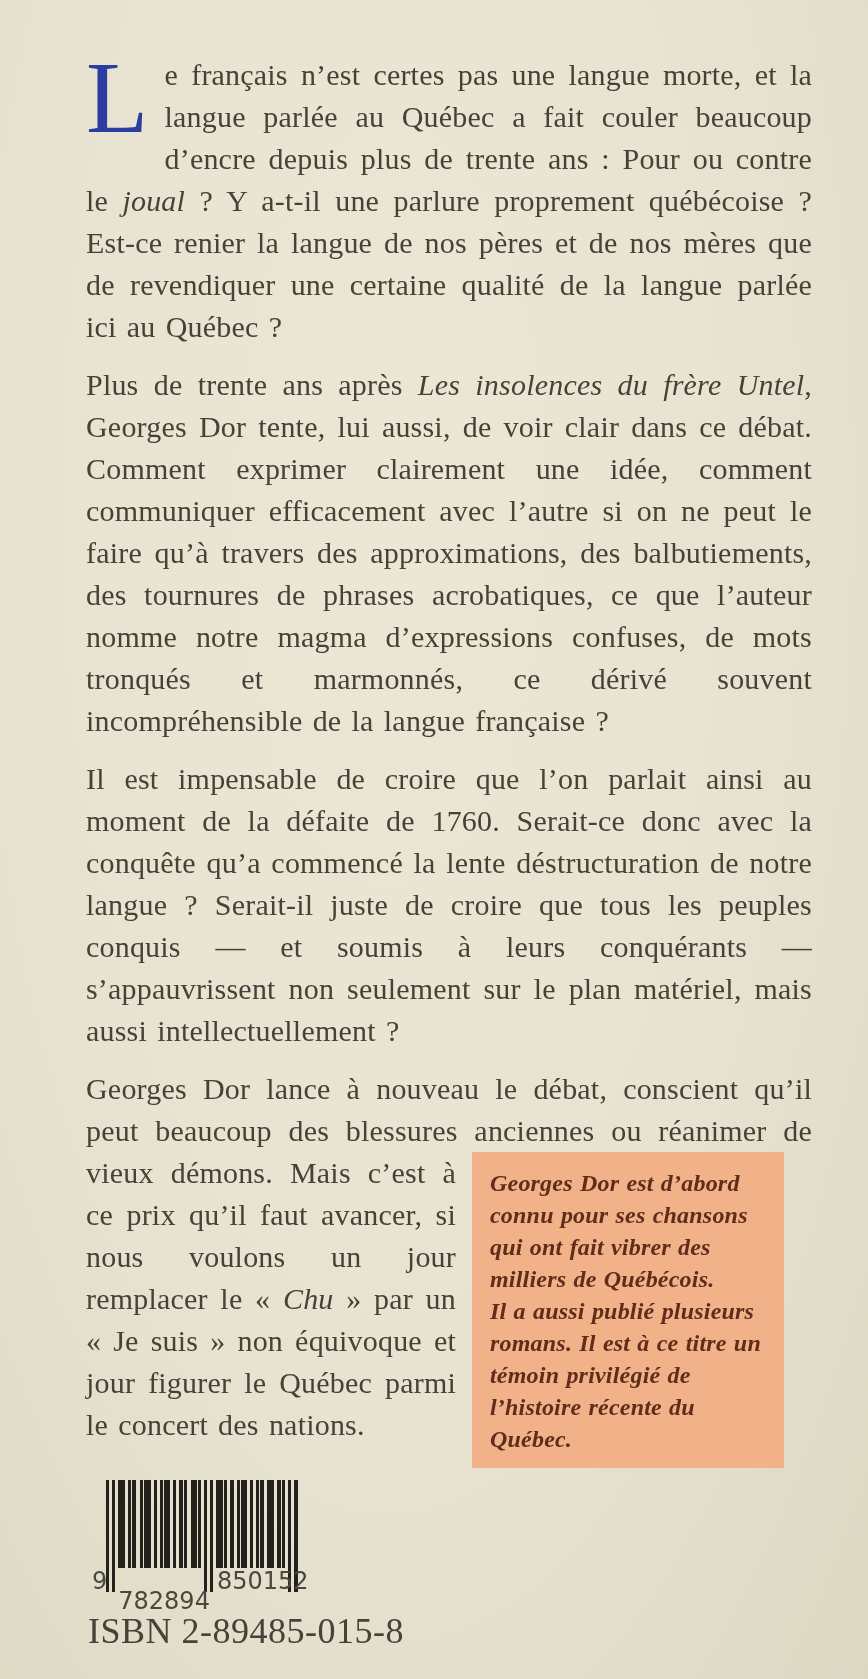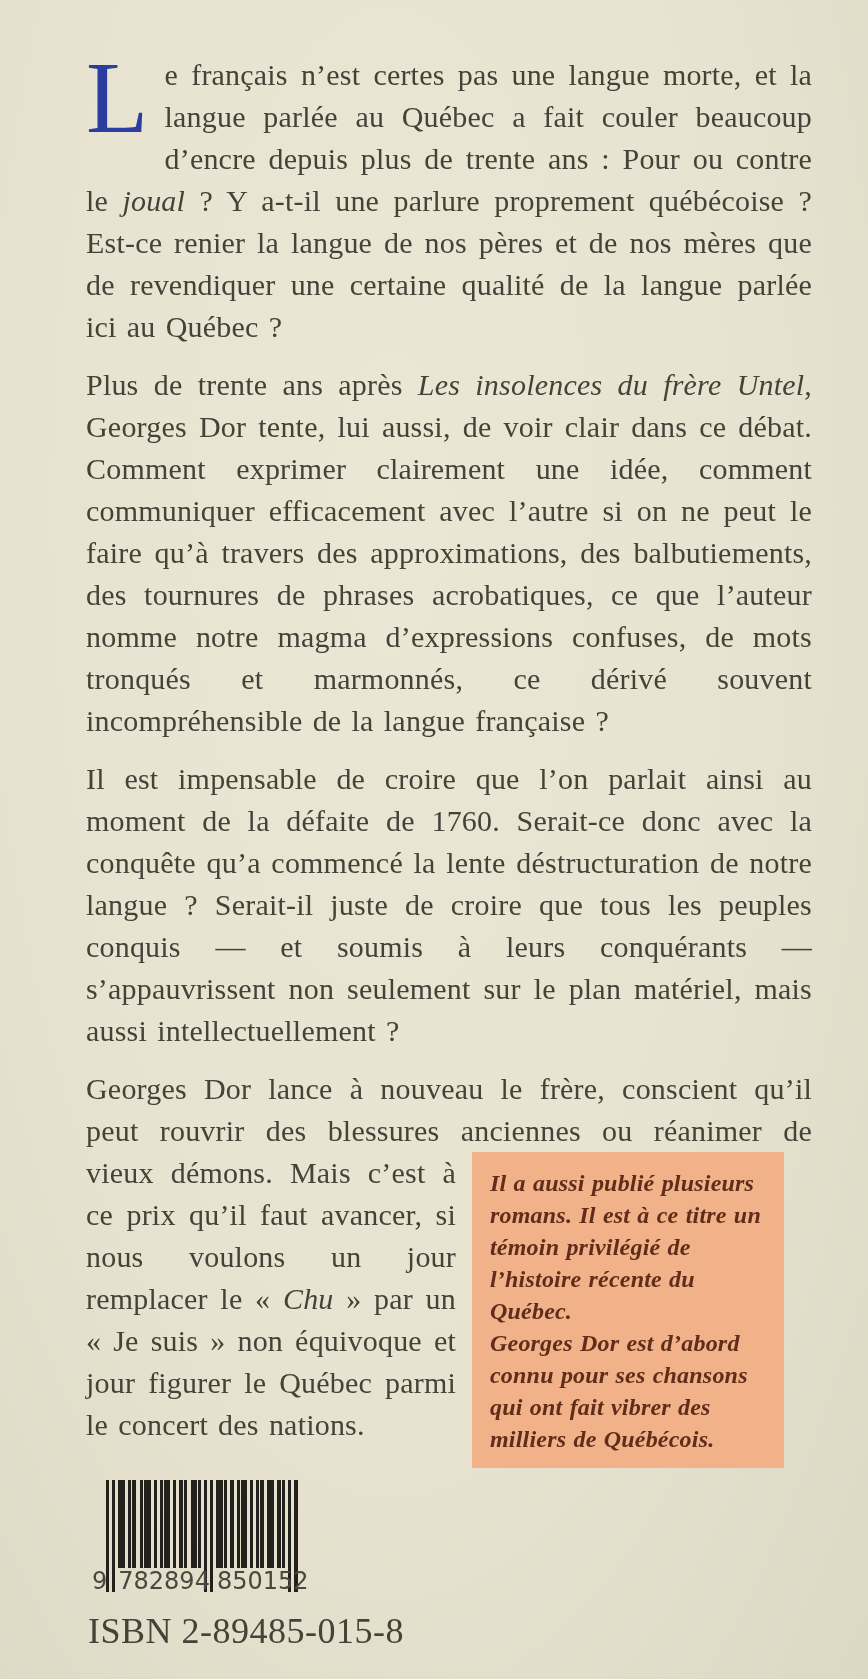--- a/index.html
+++ b/index.html
@@ -89,21 +89,21 @@
     position: absolute;
     left: 0;
     top: 86px;
     width: 212px;
     display: flex;
     font-family: "DejaVu Sans", sans-serif;
     font-size: 24px;
     line-height: 30px;
     color: #4a473f;
   }
-  .digit-group:nth-child(2) { margin-left: 11px; }
+  .digit-group:nth-child(2) { margin-left: 11px; margin-top: 20px; }
   .digit-group:nth-child(3) { margin-left: 7px; }
   .isbn {
     margin: 12px 0 0 2px;
     font-size: 36px;
     letter-spacing: 0.5px;
   }
 </style>
 </head>
 <body>
 
@@ -119,24 +119,24 @@
       <span><span>Plus de trente ans après </span><em>Les insolences du frère Untel</em><span>, Georges Dor tente, lui aussi, de voir clair dans ce débat. Comment exprimer clairement une idée, comment communiquer efficacement avec l’autre si on ne peut le faire qu’à travers des approximations, des balbutiements, des tournures de phrases acrobatiques, ce que l’auteur nomme notre magma d’expressions confuses, de mots tronqués et marmonnés, ce dérivé souvent incompréhensible de la langue française ?</span></span>
     </div>
 
     <div class="para">
       <span><span>Il est impensable de croire que l’on parlait ainsi au moment de la défaite de 1760. Serait-ce donc avec la conquête qu’a commencé la lente déstructuration de notre langue ? Serait-il juste de croire que tous les peuples conquis — et soumis à leurs conquérants — s’appauvrissent non seulement sur le plan matériel, mais aussi intellectuellement ?</span></span>
     </div>
 
     <div class="para">
       <span class="wrap-spacer"></span>
       <span class="author-box">
+        <span class="box-para">Georges Dor est d’abord connu pour ses chansons qui ont fait vibrer des milliers de Québécois.</span>
         <span class="box-para">Il a aussi publié plusieurs romans. Il est à ce titre un témoin privilégié de l’histoire récente du Québec.</span>
-        <span class="box-para">Georges Dor est d’abord connu pour ses chansons qui ont fait vibrer des milliers de Québécois.</span>
       </span>
-      <span><span>Georges Dor lance à nouveau le frère, conscient qu’il peut rouvrir des blessures anciennes ou réanimer de vieux démons. Mais c’est à ce prix qu’il faut avancer, si nous voulons un jour remplacer le « </span><em>Chu</em><span> » par un « Je suis » non équivoque et jour figurer le Québec parmi le concert des nations.</span></span>
+      <span><span>Georges Dor lance à nouveau le débat, conscient qu’il peut beaucoup des blessures anciennes ou réanimer de vieux démons. Mais c’est à ce prix qu’il faut avancer, si nous voulons un jour remplacer le « </span><em>Chu</em><span> » par un « Je suis » non équivoque et jour figurer le Québec parmi le concert des nations.</span></span>
     </div>
 
   </div>
 
   <div class="barcode-block">
     <div class="bars"><span class="bar tall" style="width: 3px; margin-right: 3px;"></span><span class="bar tall" style="width: 3px; margin-right: 3px;"></span><span class="bar" style="width: 7px; margin-right: 3px;"></span><span class="bar" style="width: 3px; margin-right: 1px;"></span><span class="bar" style="width: 4px; margin-right: 4px;"></span><span class="bar" style="width: 3px; margin-right: 1px;"></span><span class="bar" style="width: 7px; margin-right: 3px;"></span><span class="bar" style="width: 3px; margin-right: 3px;"></span><span class="bar" style="width: 3px; margin-right: 1px;"></span><span class="bar" style="width: 6px; margin-right: 3px;"></span><span class="bar" style="width: 3px; margin-right: 3px;"></span><span class="bar" style="width: 4px; margin-right: 1px;"></span><span class="bar" style="width: 3px; margin-right: 4px;"></span><span class="bar" style="width: 6px; margin-right: 1px;"></span><span class="bar" style="width: 3px; margin-right: 3px;"></span><span class="bar tall" style="width: 3px; margin-right: 3px;"></span><span class="bar tall" style="width: 3px; margin-right: 3px;"></span><span class="bar" style="width: 7px; margin-right: 1px;"></span><span class="bar" style="width: 3px; margin-right: 3px;"></span><span class="bar" style="width: 4px; margin-right: 3px;"></span><span class="bar" style="width: 3px; margin-right: 1px;"></span><span class="bar" style="width: 6px; margin-right: 3px;"></span><span class="bar" style="width: 3px; margin-right: 3px;"></span><span class="bar" style="width: 3px; margin-right: 1px;"></span><span class="bar" style="width: 4px; margin-right: 3px;"></span><span class="bar" style="width: 7px; margin-right: 3px;"></span><span class="bar" style="width: 4px; margin-right: 1px;"></span><span class="bar" style="width: 3px; margin-right: 3px;"></span><span class="bar tall" style="width: 3px; margin-right: 3px;"></span><span class="bar tall" style="width: 4px; margin-right: 0px;"></span></div>
     <div class="digits">
       <span class="digit-group">9</span>
       <span class="digit-group">782894</span>
       <span class="digit-group">850152</span>

